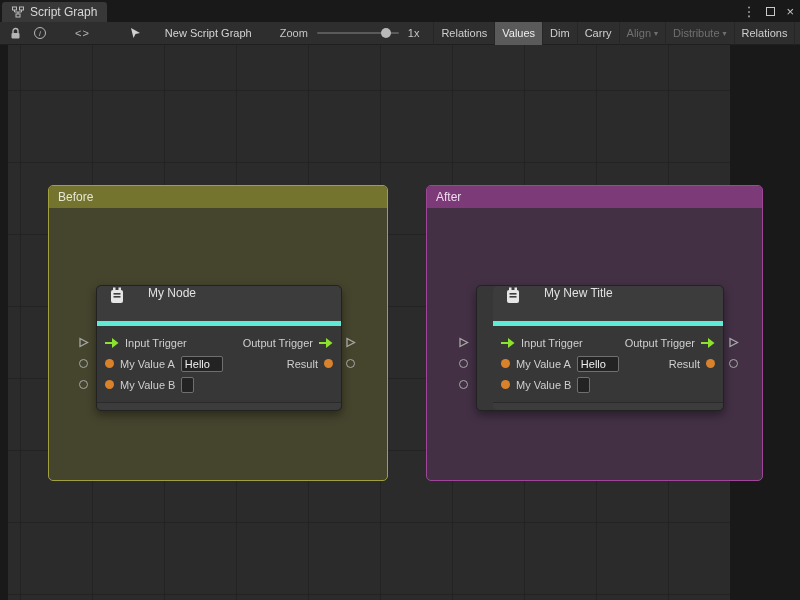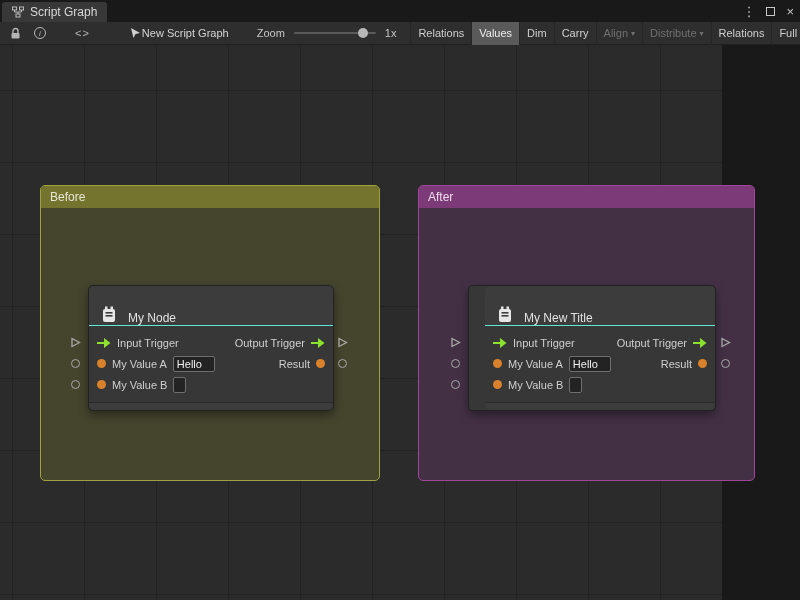--- a/index.html
+++ b/index.html
@@ -29,37 +29,37 @@
     display: flex; align-items: center; color: #c5c5c5; font-size: 11px; white-space: nowrap;
   }
   .tb-icons { display: flex; align-items: center; gap: 13px; padding: 0 10px; }
   .tb-ic { display: inline-flex; align-items: center; }
   .code-ic { margin-left: 16px; color: #b5b5b5; font-size: 11px; letter-spacing: 1px; }
   .info-circle {
     width: 12px; height: 12px; border: 1px solid #b5b5b5; border-radius: 50%;
     display: inline-flex; align-items: center; justify-content: center;
     font-size: 8px; color: #b5b5b5; font-style: italic;
   }
-  .graph-name { display: flex; align-items: center; gap: 1px; margin-left: 30px; color: #d5d5d5; }
+  .graph-name { display: flex; align-items: center; gap: 24px; margin-left: 30px; color: #d5d5d5; }
   .zoom-group { display: flex; align-items: center; gap: 9px; margin-left: 28px; }
   .zoom-track { position: relative; width: 82px; height: 2px; background: #5a5a5a; border-radius: 1px; }
   .zoom-thumb { position: absolute; top: -4px; left: 64px; width: 10px; height: 10px; border-radius: 50%; background: #b8b8b8; }
   .tb-buttons { display: flex; align-items: stretch; height: 23px; margin-left: 14px; }
   .tb-btn {
     display: flex; align-items: center; gap: 3px; padding: 0 7px;
     border-left: 1px solid #262626; color: #cfcfcf; text-align: center;
   }
   .tb-btn:last-child { border-right: 1px solid #262626; }
   .tb-btn.active { background: #5a5a5a; color: #eeeeee; }
   .tb-btn.disabled { color: #707070; }
   .dd { font-size: 8px; margin-top: 1px; }
 
   
   .canvas {
-    position: absolute; left: 0; top: 45px; width: 722px; height: 555px;
+    position: absolute; left: 8px; top: 45px; width: 722px; height: 555px;
     background-color: #2b2b2b;
     background-image:
       linear-gradient(to right, #232323 1px, transparent 1px),
       linear-gradient(to bottom, #232323 1px, transparent 1px);
     background-size: 72px 72px;
     background-position: 12px 45px;
   }
 
   
   .group { position: absolute; border-radius: 5px; }
@@ -69,22 +69,22 @@
   .group.after { left: 418px; top: 140px; width: 337px; height: 296px; background: #433045; border: 1px solid #a1459b; }
   .group.after .group-header { background: #7c3a78; color: #eedcec; }
 
   
   .node {
     position: absolute; width: 246px; background: #373737;
     border: 1px solid #222222; border-radius: 5px;
     box-shadow: 0 4px 10px rgba(0,0,0,0.4);
   }
   .node-header {
-    height: 40px; display: flex; align-items: flex-end; gap: 9px; padding: 0 10px;
-    background: #3c3c3c; border-bottom: 1px solid #5eead4;
+    height: 40px; display: flex; align-items: flex-start; gap: 21px; padding: 0 10px;
+    background: #3c3c3c; border-bottom: 5px solid #5eead4;
     border-radius: 5px 5px 0 0; color: #e2e2e2; font-size: 12px;
   }
   .node-body { padding: 6px 0 0 0; }
   .port-row { height: 21px; display: flex; align-items: center; padding: 0 8px; font-size: 11px; color: #cfcfcf; }
   .pl { display: flex; align-items: center; gap: 6px; }
   .pr { display: flex; align-items: center; gap: 6px; margin-left: auto; }
   .dot { width: 9px; height: 9px; border-radius: 50%; background: #d9822b; flex: 0 0 auto; }
   .flow-arrow { display: block; flex: 0 0 auto; }
   .value-field {
     height: 16px; background: #232323; border: 1px solid #6f6f6f; border-radius: 2px;

